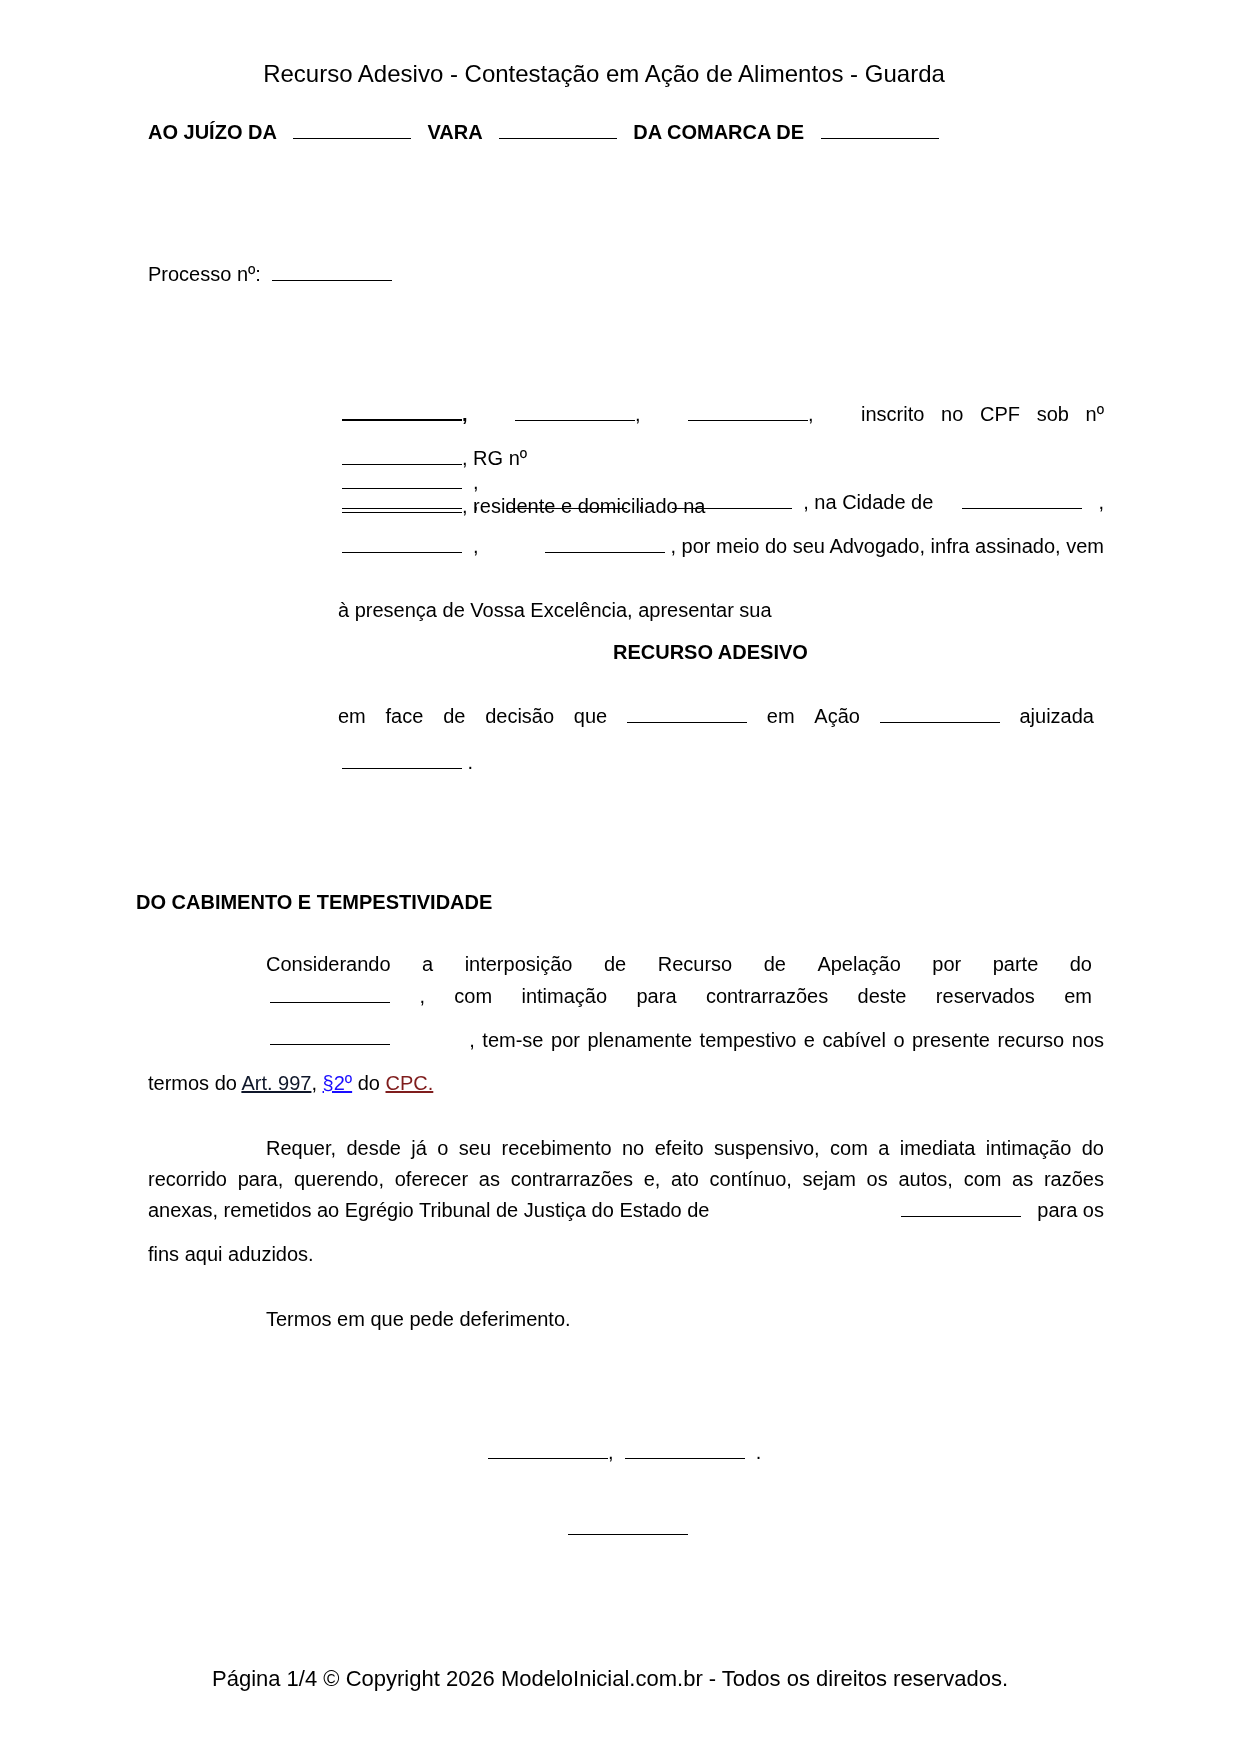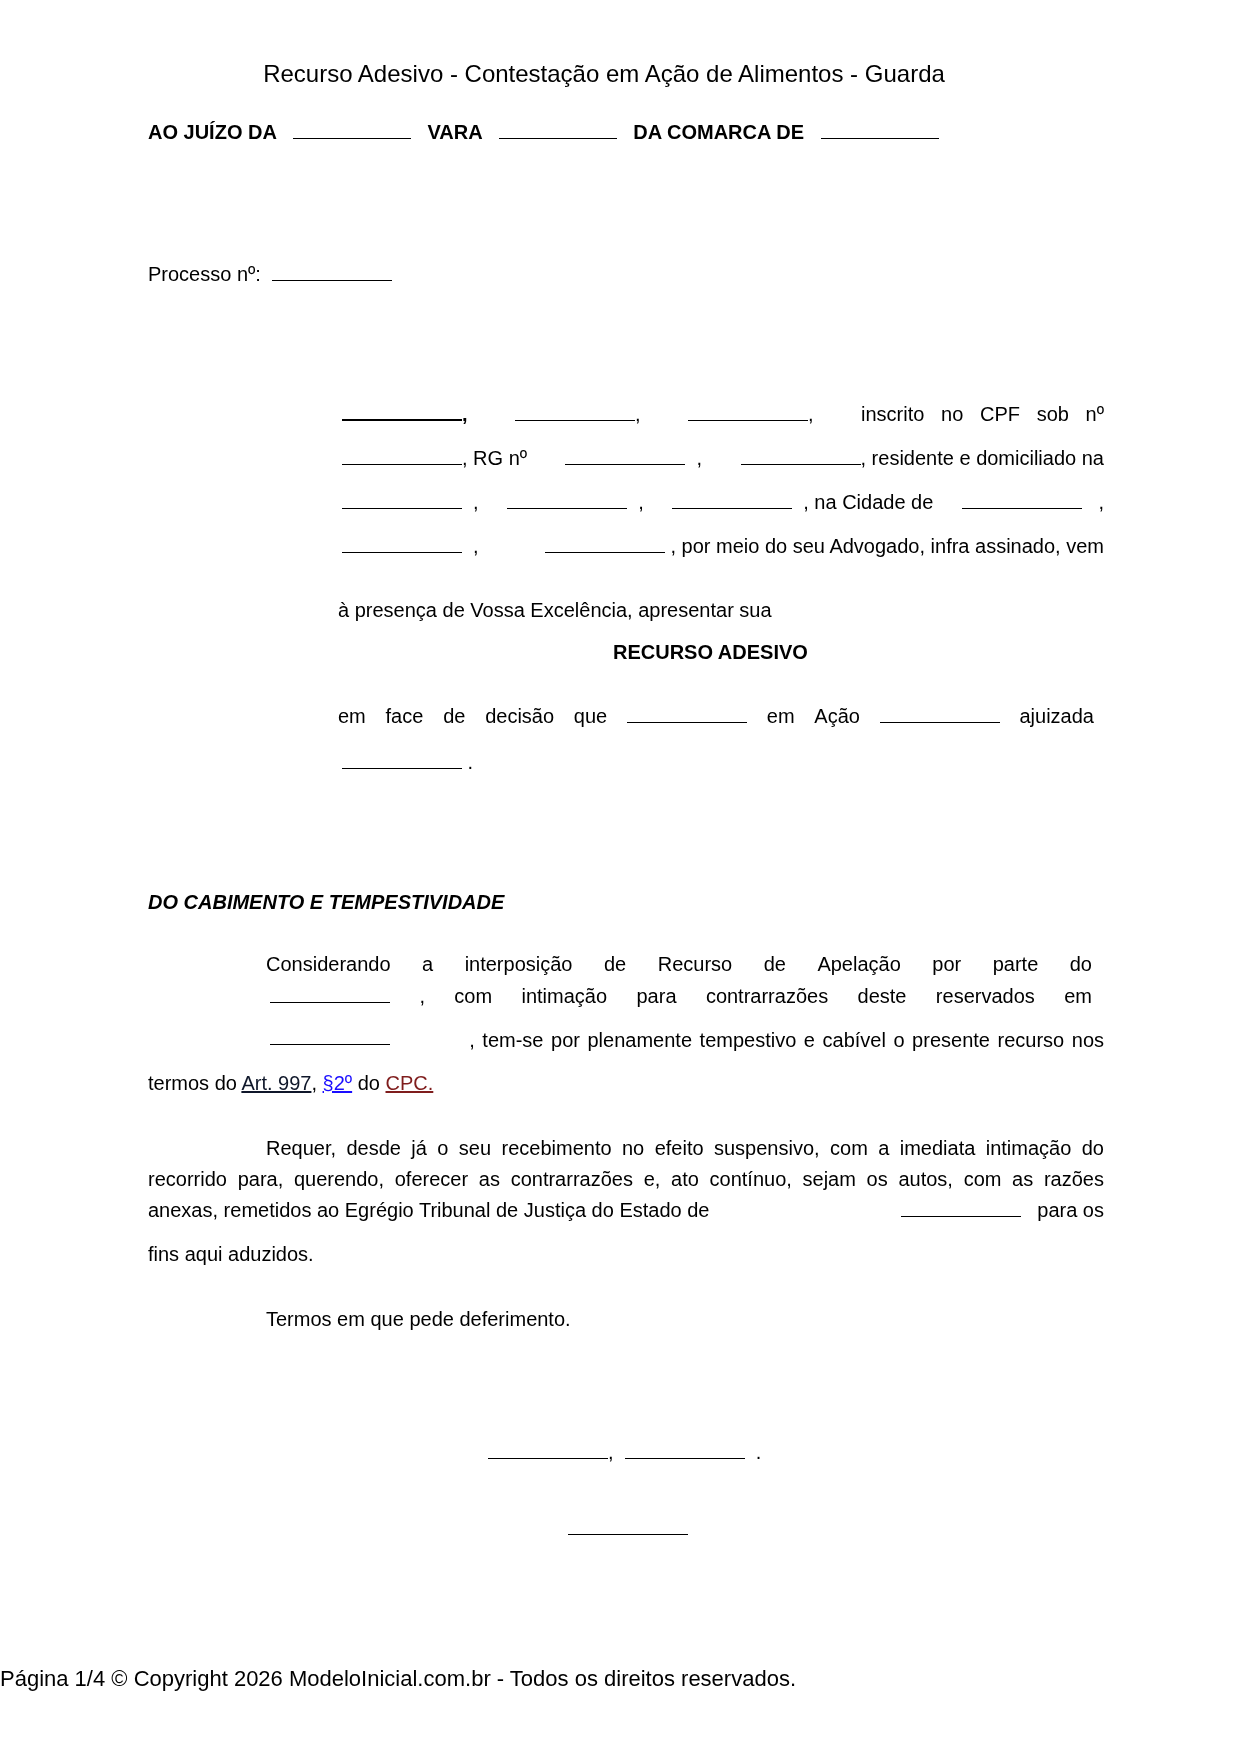--- a/index.html
+++ b/index.html
@@ -7,21 +7,21 @@
          font-family:"Liberation Sans", sans-serif; color:#000; }
   .abs { position:absolute; white-space:nowrap; }
   .title { left:0; width:1208px; text-align:center; top:60px; font-size:24px; }
   .t { font-size:20px; line-height:24px;text-align:right; }
   .b { font-weight:bold; }
   .blank { display:inline-block; border-bottom:1px solid #000; height:16px; vertical-align:baseline; }
   .w120 { width:120px; }
   .w118 { width:118px; }
   .just { display:flex; justify-content:space-between; align-items:baseline; }
   a.link { color:#1a0dff; text-decoration:underline; }
-  .footer { left:0; width:1008px; text-align:left; top:1666px; font-size:22px; }
+  .footer { left:0; width:1008px; text-align:right; top:1666px; font-size:22px; }
 </style>
 </head>
 <body>
 
 <div class="abs title">Recurso Adesivo - Contestação em Ação de Alimentos - Guarda</div>
 
 <div class="abs t b" style="left:148px; top:120px;">
   <span>AO JUÍZO DA</span>
   &nbsp;&nbsp;<span class="blank w118"></span>&nbsp;&nbsp;
   <span>VARA</span>
@@ -35,21 +35,21 @@
   &nbsp;<span class="blank w120"></span>
 </div>
 
 <div class="abs t just" style="left:342px; width:762px; top:402px;">
   <span><span class="blank w120" style="border-bottom:2px solid #000;"></span><b>,</b></span>
   <span><span class="blank w120"></span>,</span>
   <span><span class="blank w120"></span>,</span>
   <span style="white-space:pre;">inscrito   no   CPF   sob   nº</span>
 </div>
 
-<div class="abs t just" style="left:342px; width:762px; top:446px;">
+<div class="abs t just" style="left:342px; width:762px; top:446px;flex-direction:column;">
   <span><span class="blank w120"></span><span>, RG nº</span></span>
   <span><span class="blank w120"></span>&nbsp;&nbsp;,</span>
   <span><span class="blank w120"></span><span>, residente e domiciliado na</span></span>
 </div>
 
 <div class="abs t just" style="left:342px; width:762px; top:490px;">
   <span><span class="blank w120"></span>&nbsp;&nbsp;,</span>
   <span><span class="blank w120"></span>&nbsp;&nbsp;,</span>
   <span><span class="blank w120"></span>&nbsp;&nbsp;<span>, na Cidade de</span></span>
   <span><span class="blank w120"></span>&nbsp;&nbsp;&nbsp;,</span>
@@ -74,21 +74,21 @@
   <span>em</span>
   <span>Ação</span>
   <span class="blank w120"></span>
   <span>ajuizada</span>
 </div>
 
 <div class="abs t" style="left:342px; top:750px;">
   <span class="blank w120"></span>&nbsp;<span>.</span>
 </div>
 
-<div class="abs t b" style="left:148px; top:890px;font-style:italic;">DO CABIMENTO E TEMPESTIVIDADE</div>
+<div class="abs t b" style="left:136px; top:890px;">DO CABIMENTO E TEMPESTIVIDADE</div>
 
 <div class="abs t just" id="cons-l1" style="left:266px; width:826px; top:952px;">
     <span>Considerando</span>
     <span>a</span>
     <span>interposição</span>
     <span>de</span>
     <span>Recurso</span>
     <span>de</span>
     <span>Apelação</span>
     <span>por</span>

